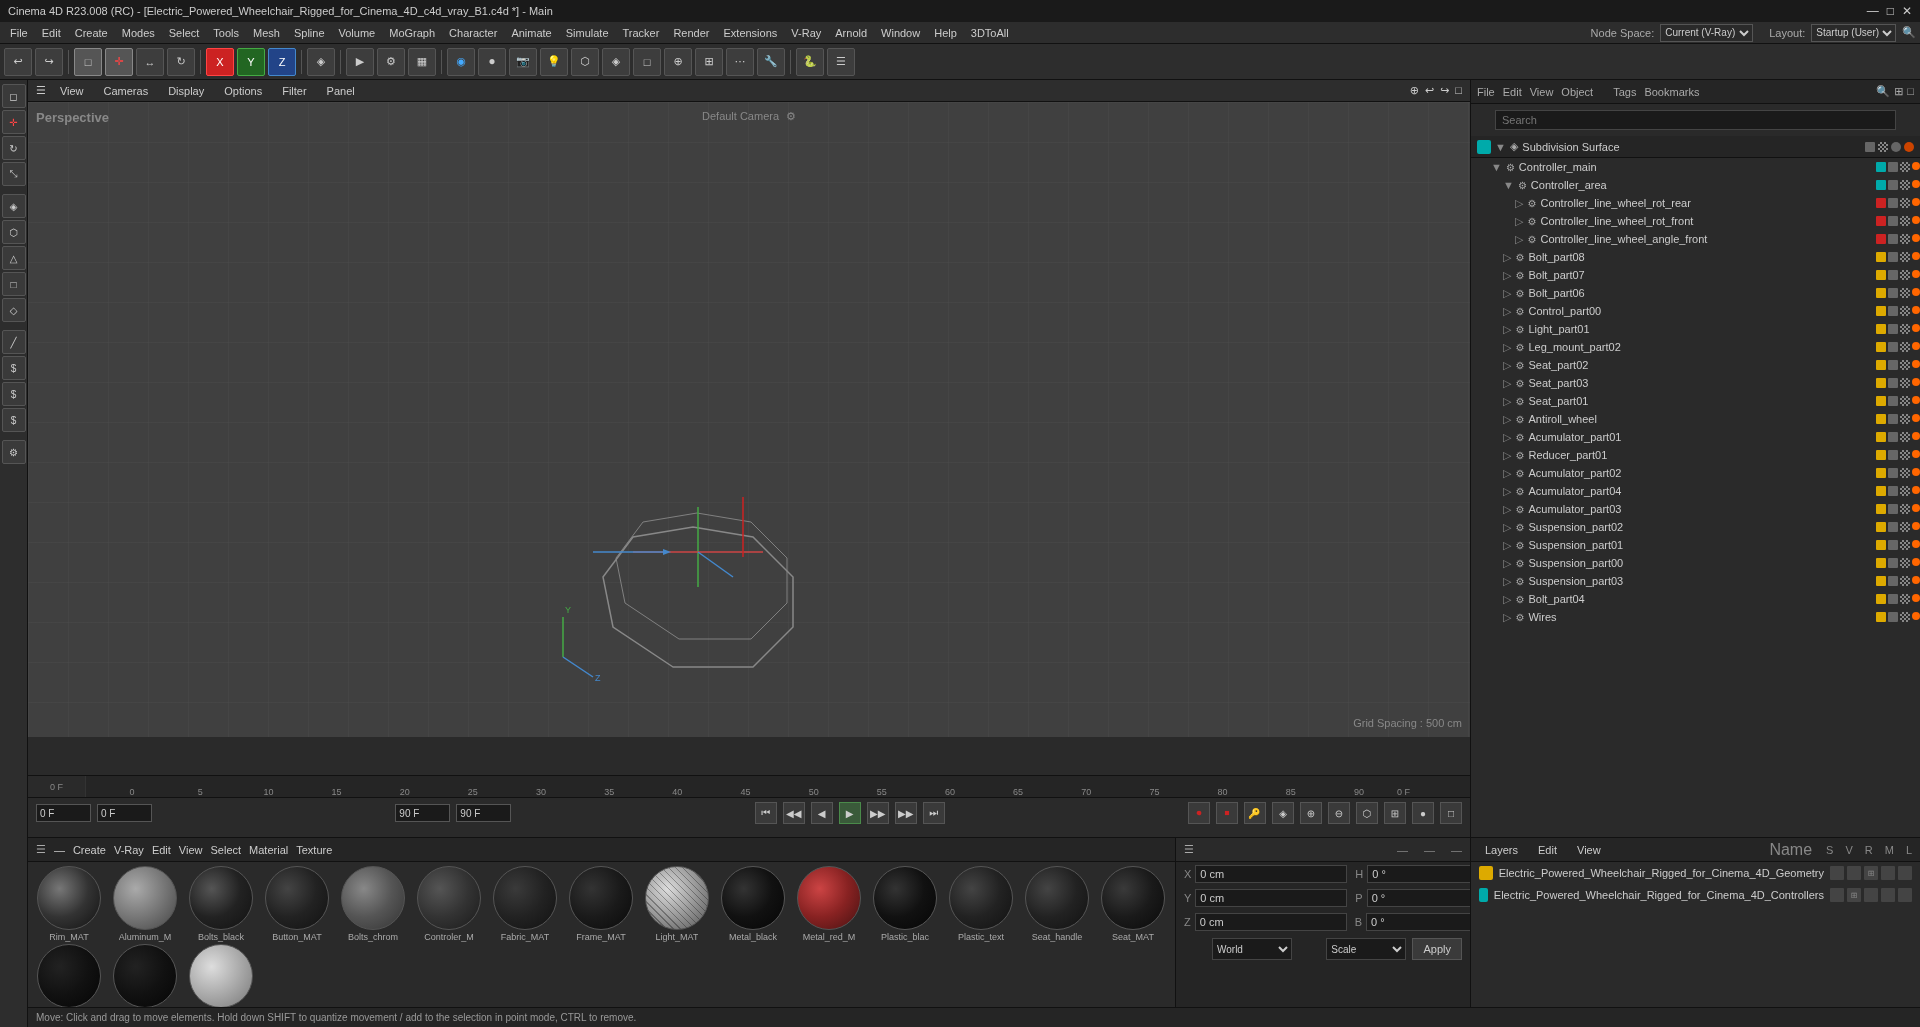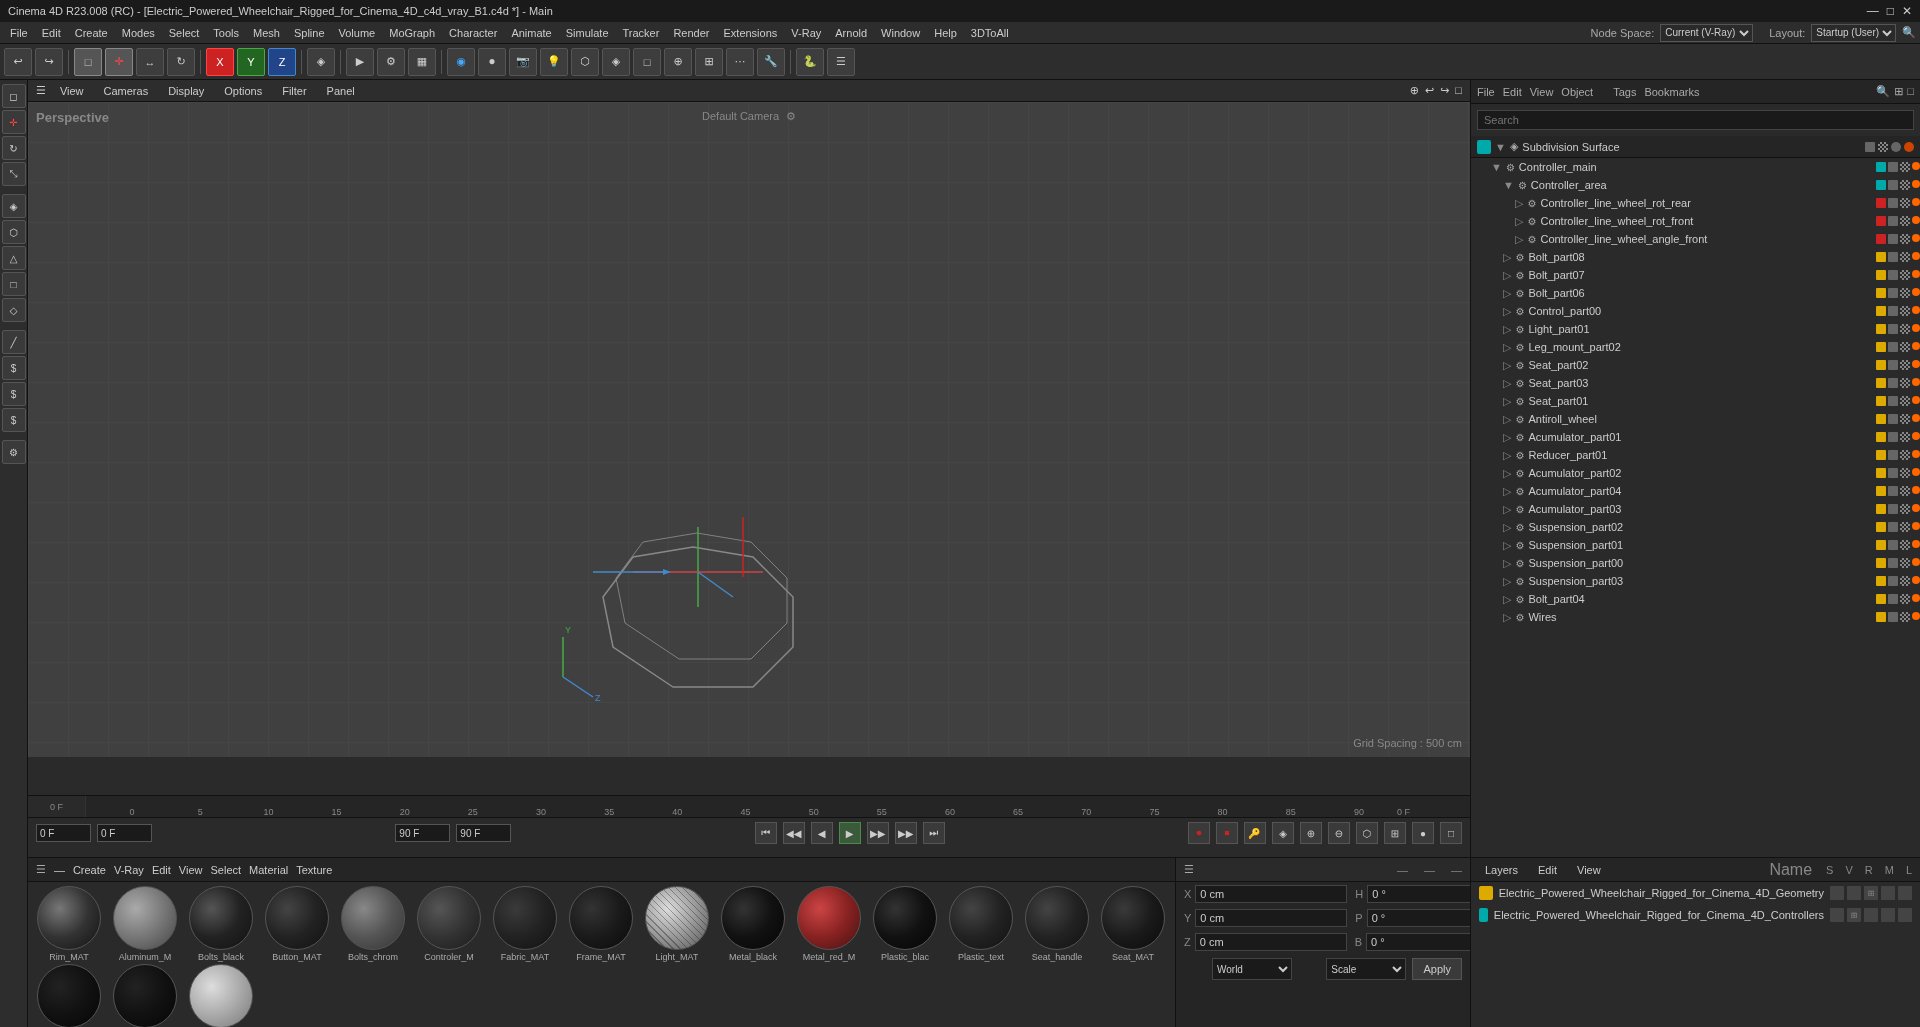--- a/index.html
+++ b/index.html
@@ -394,21 +394,21 @@
           <span style="color:#aaa;cursor:pointer;margin-left:8px;">Object</span>
           <span style="color:#aaa;cursor:pointer;margin-left:20px;">Tags</span>
           <span style="color:#aaa;cursor:pointer;margin-left:8px;">Bookmarks</span>
           <div style="margin-left:auto;display:flex;gap:4px;">
             <span style="color:#aaa;cursor:pointer;">🔍</span>
             <span style="color:#aaa;cursor:pointer;">⊞</span>
             <span style="color:#aaa;cursor:pointer;">□</span>
           </div>
         </div>
 
-        <div style="padding:2px 6px;">
+        <div style="padding:2px 24px;">
           <input type="text" id="scene-search" style="background: rgb(26, 26, 26); border: 1px solid rgb(68, 68, 68); color: rgb(204, 204, 204); width: 100%; height: 20px; padding: 2px 6px; font-size: 11px;" placeholder="Search">
         </div>
 
         <div class="subdiv-header">
           <div class="subdiv-dot"></div>
           <span style="cursor:pointer;color:#888;">▼</span>
           <span style="color:#aaa;">◈</span>
           <span style="color:#ccc;font-size:11px;">Subdivision Surface</span>
           <div style="margin-left:auto;display:flex;gap:3px;">
             <div class="dot-gray"></div>
@@ -906,14 +906,17 @@
               <div class="layer-icon">⊞</div>
               <div class="layer-icon"></div>
               <div class="layer-icon"></div>
               <div class="layer-icon"></div>
             </div>
           </div>
         </div>
       </div>
     </div>
 
+    <div id="statusbar">
+      <span>Move: Click and drag to move elements. Hold down SHIFT to quantize movement / add to the selection in point mode, CTRL to remove.</span>
+    </div>
   </div>
 </div>
 
 </body></html>

